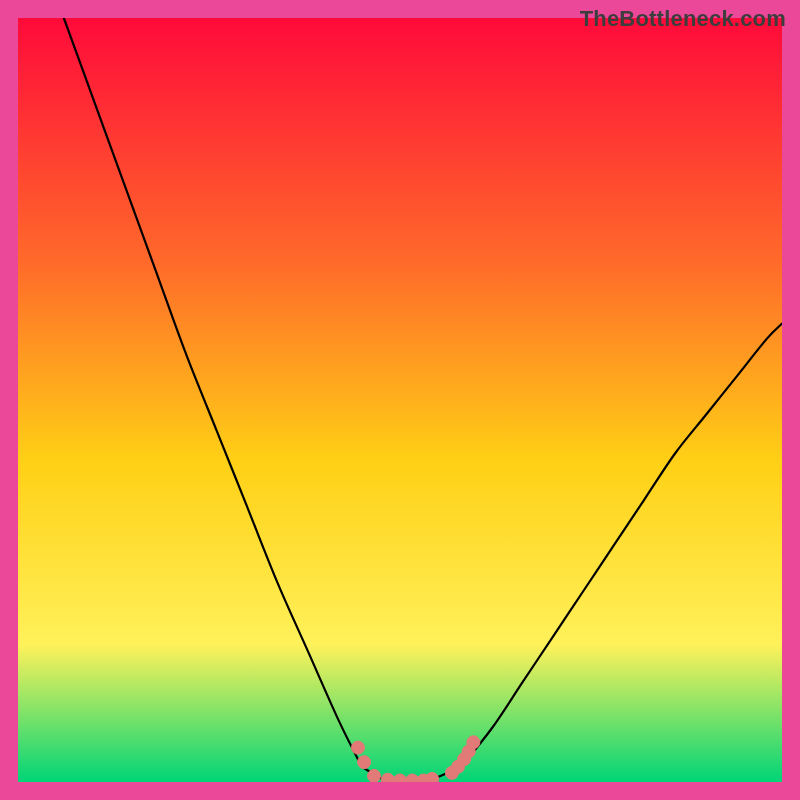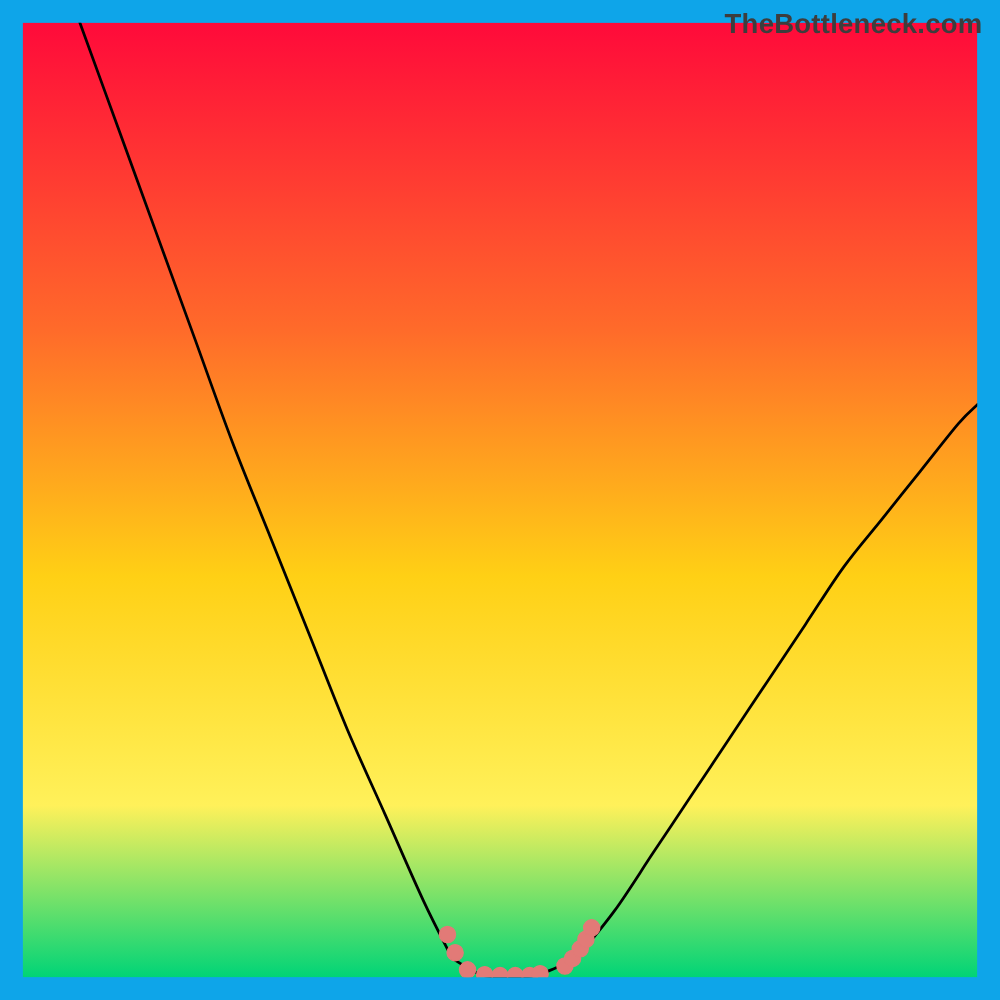--- a/index.html
+++ b/index.html
@@ -8,21 +8,21 @@
     width: 800px;
     height: 800px;
     background: #000;
     overflow: hidden;
     font-family: Arial, Helvetica, sans-serif;
   }
   .frame {
     position: relative;
     width: 800px;
     height: 800px;
-    background: #0ea5e9;
+    background: #ec4899;
   }
   .plot {
     position: absolute;
     left: 18px;
     top: 18px;
     width: 764px;
     height: 764px;
     overflow: hidden;
   }
   .plot svg {

